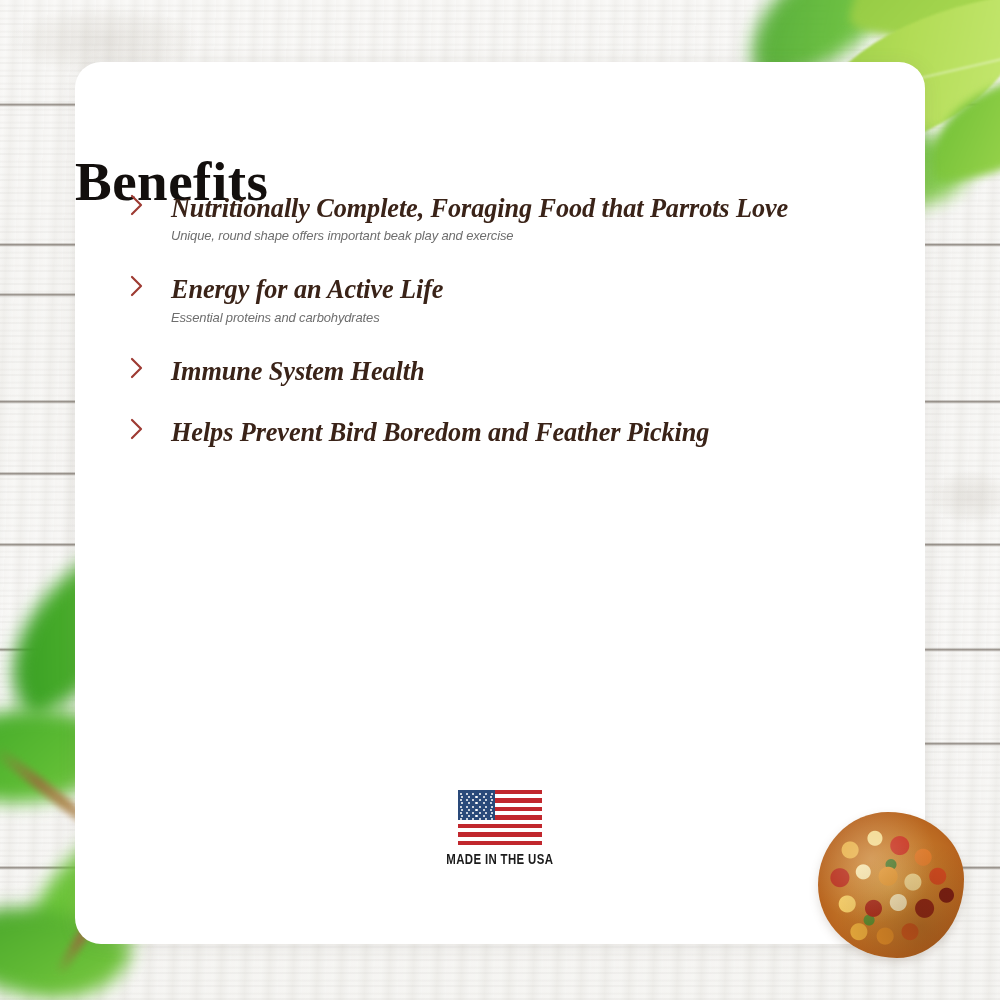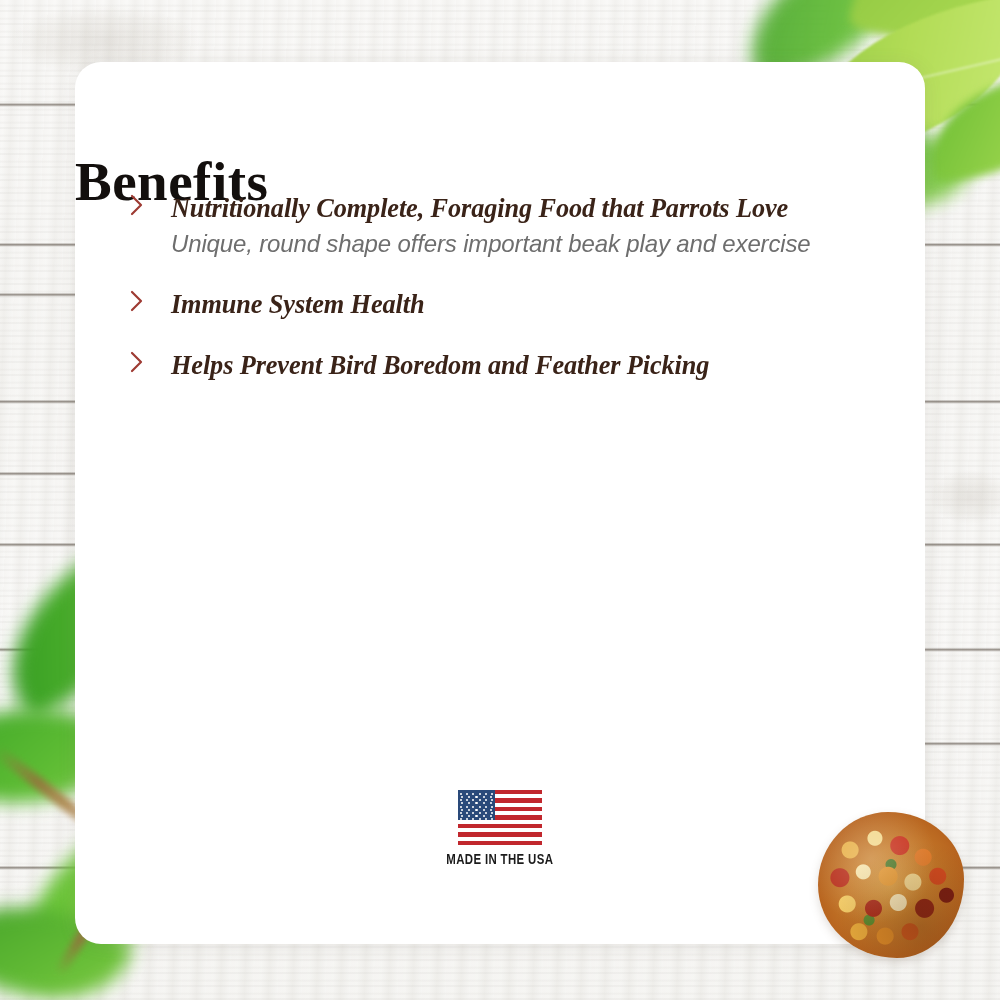--- a/index.html
+++ b/index.html
@@ -140,21 +140,21 @@
     line-height: 1.29;
     color: #3a2318;
     letter-spacing: -0.1px;
     margin: 0 0 3px 0;
     transform: scaleX(0.955);
     transform-origin: left center;
   }
 
   .benefit-sub {
     font-family: "Liberation Sans", sans-serif;
-    font-size: 24px;
+    font-size: 13px;
     line-height: 1.3;
     color: #6e6e6e;
     margin: 0;
     letter-spacing: -0.15px;
   }
 
   
   .usa-badge {
     position: absolute;
     left: 0;
@@ -305,20 +305,29 @@
       <div class="benefit">
         <span class="chev-icon">
           <svg viewBox="0 0 20 26">
               <path d="M5 4 L14 13 L5 22" fill="none" stroke="currentColor" stroke-width="2.2" stroke-linecap="round" stroke-linejoin="round"></path>
             </svg>
         </span>
         <p class="benefit-title">Nutritionally Complete, Foraging Food that Parrots Love</p>
         <p class="benefit-sub">Unique, round shape offers important beak play and exercise</p>
       </div>
 
+      <div class="benefit">
+        <span class="chev-icon">
+          <svg viewBox="0 0 20 26">
+              <path d="M5 4 L14 13 L5 22" fill="none" stroke="currentColor" stroke-width="2.2" stroke-linecap="round" stroke-linejoin="round"></path>
+            </svg>
+        </span>
+        <p class="benefit-title">Energy for an Active Life</p>
+        <p class="benefit-sub">Essential proteins and carbohydrates</p>
+      </div>
 
       <div class="benefit">
         <span class="chev-icon">
           <svg viewBox="0 0 20 26">
               <path d="M5 4 L14 13 L5 22" fill="none" stroke="currentColor" stroke-width="2.2" stroke-linecap="round" stroke-linejoin="round"></path>
             </svg>
         </span>
         <p class="benefit-title">Immune System Health</p>
       </div>
 

